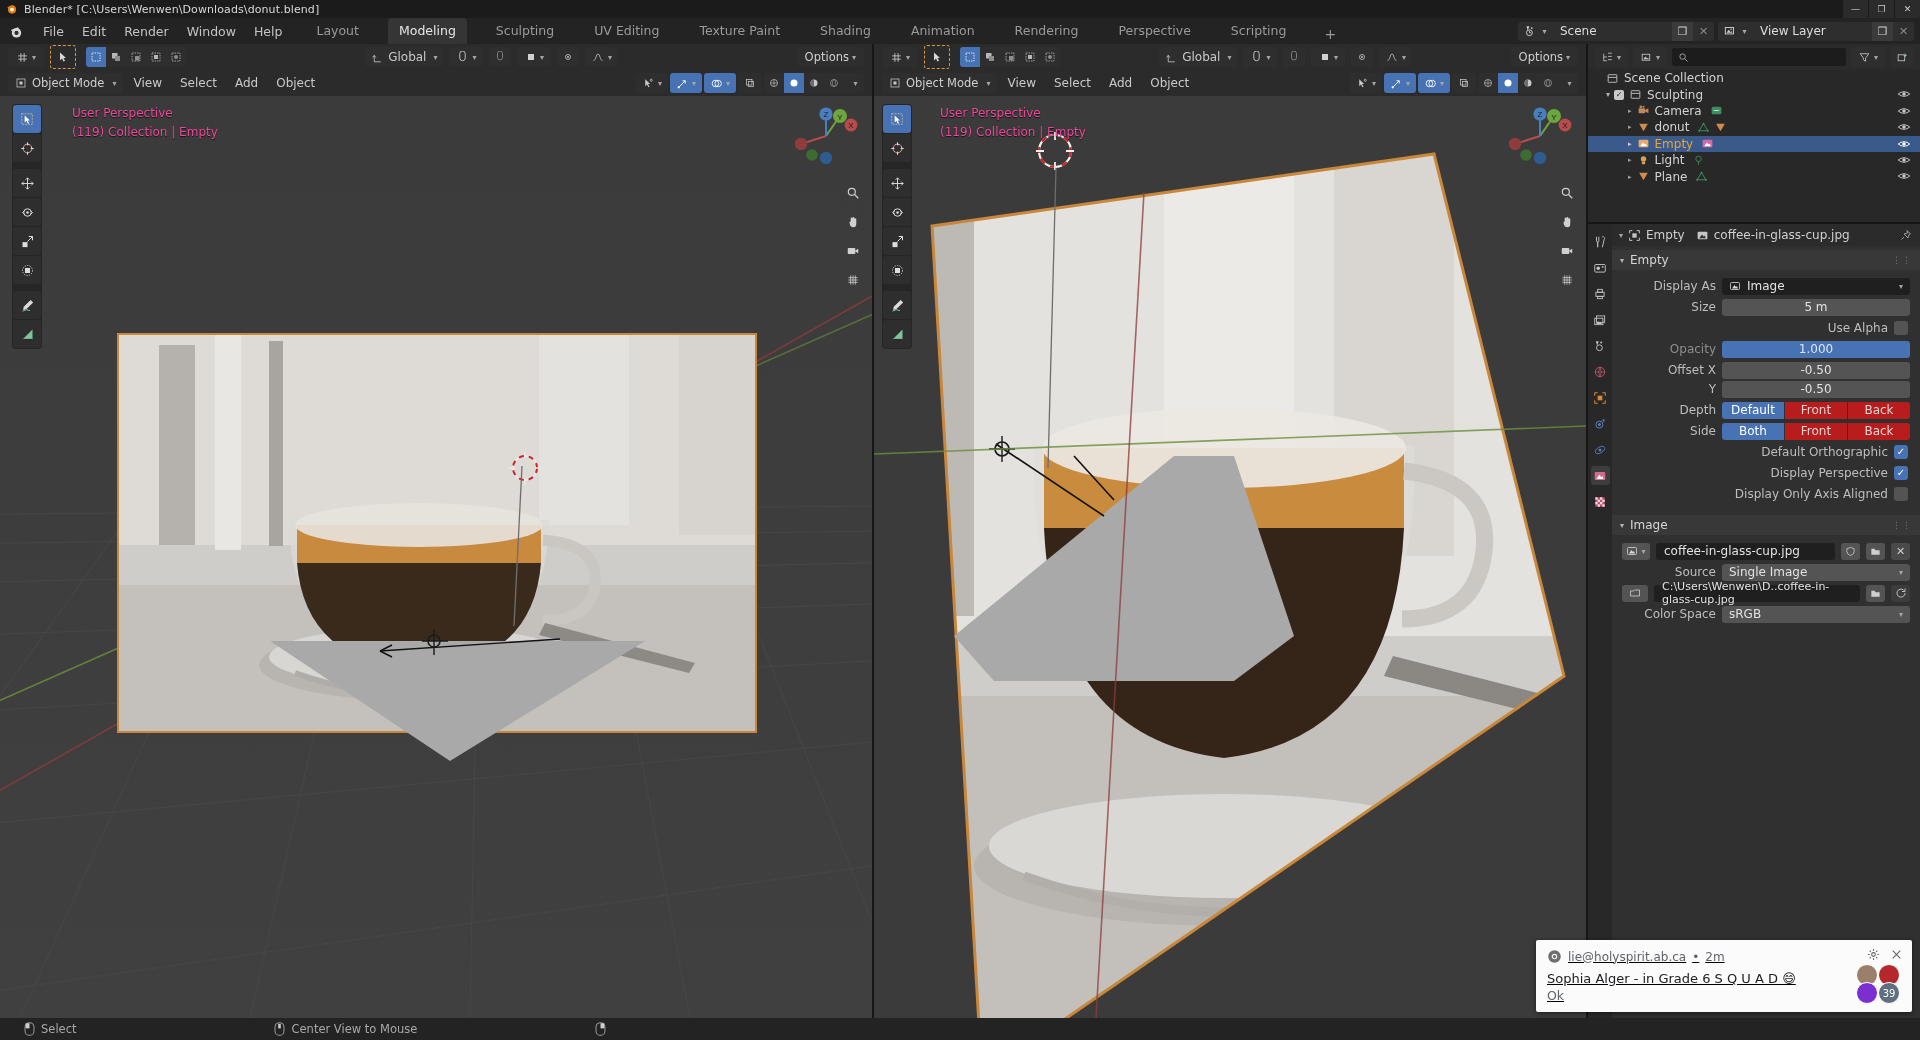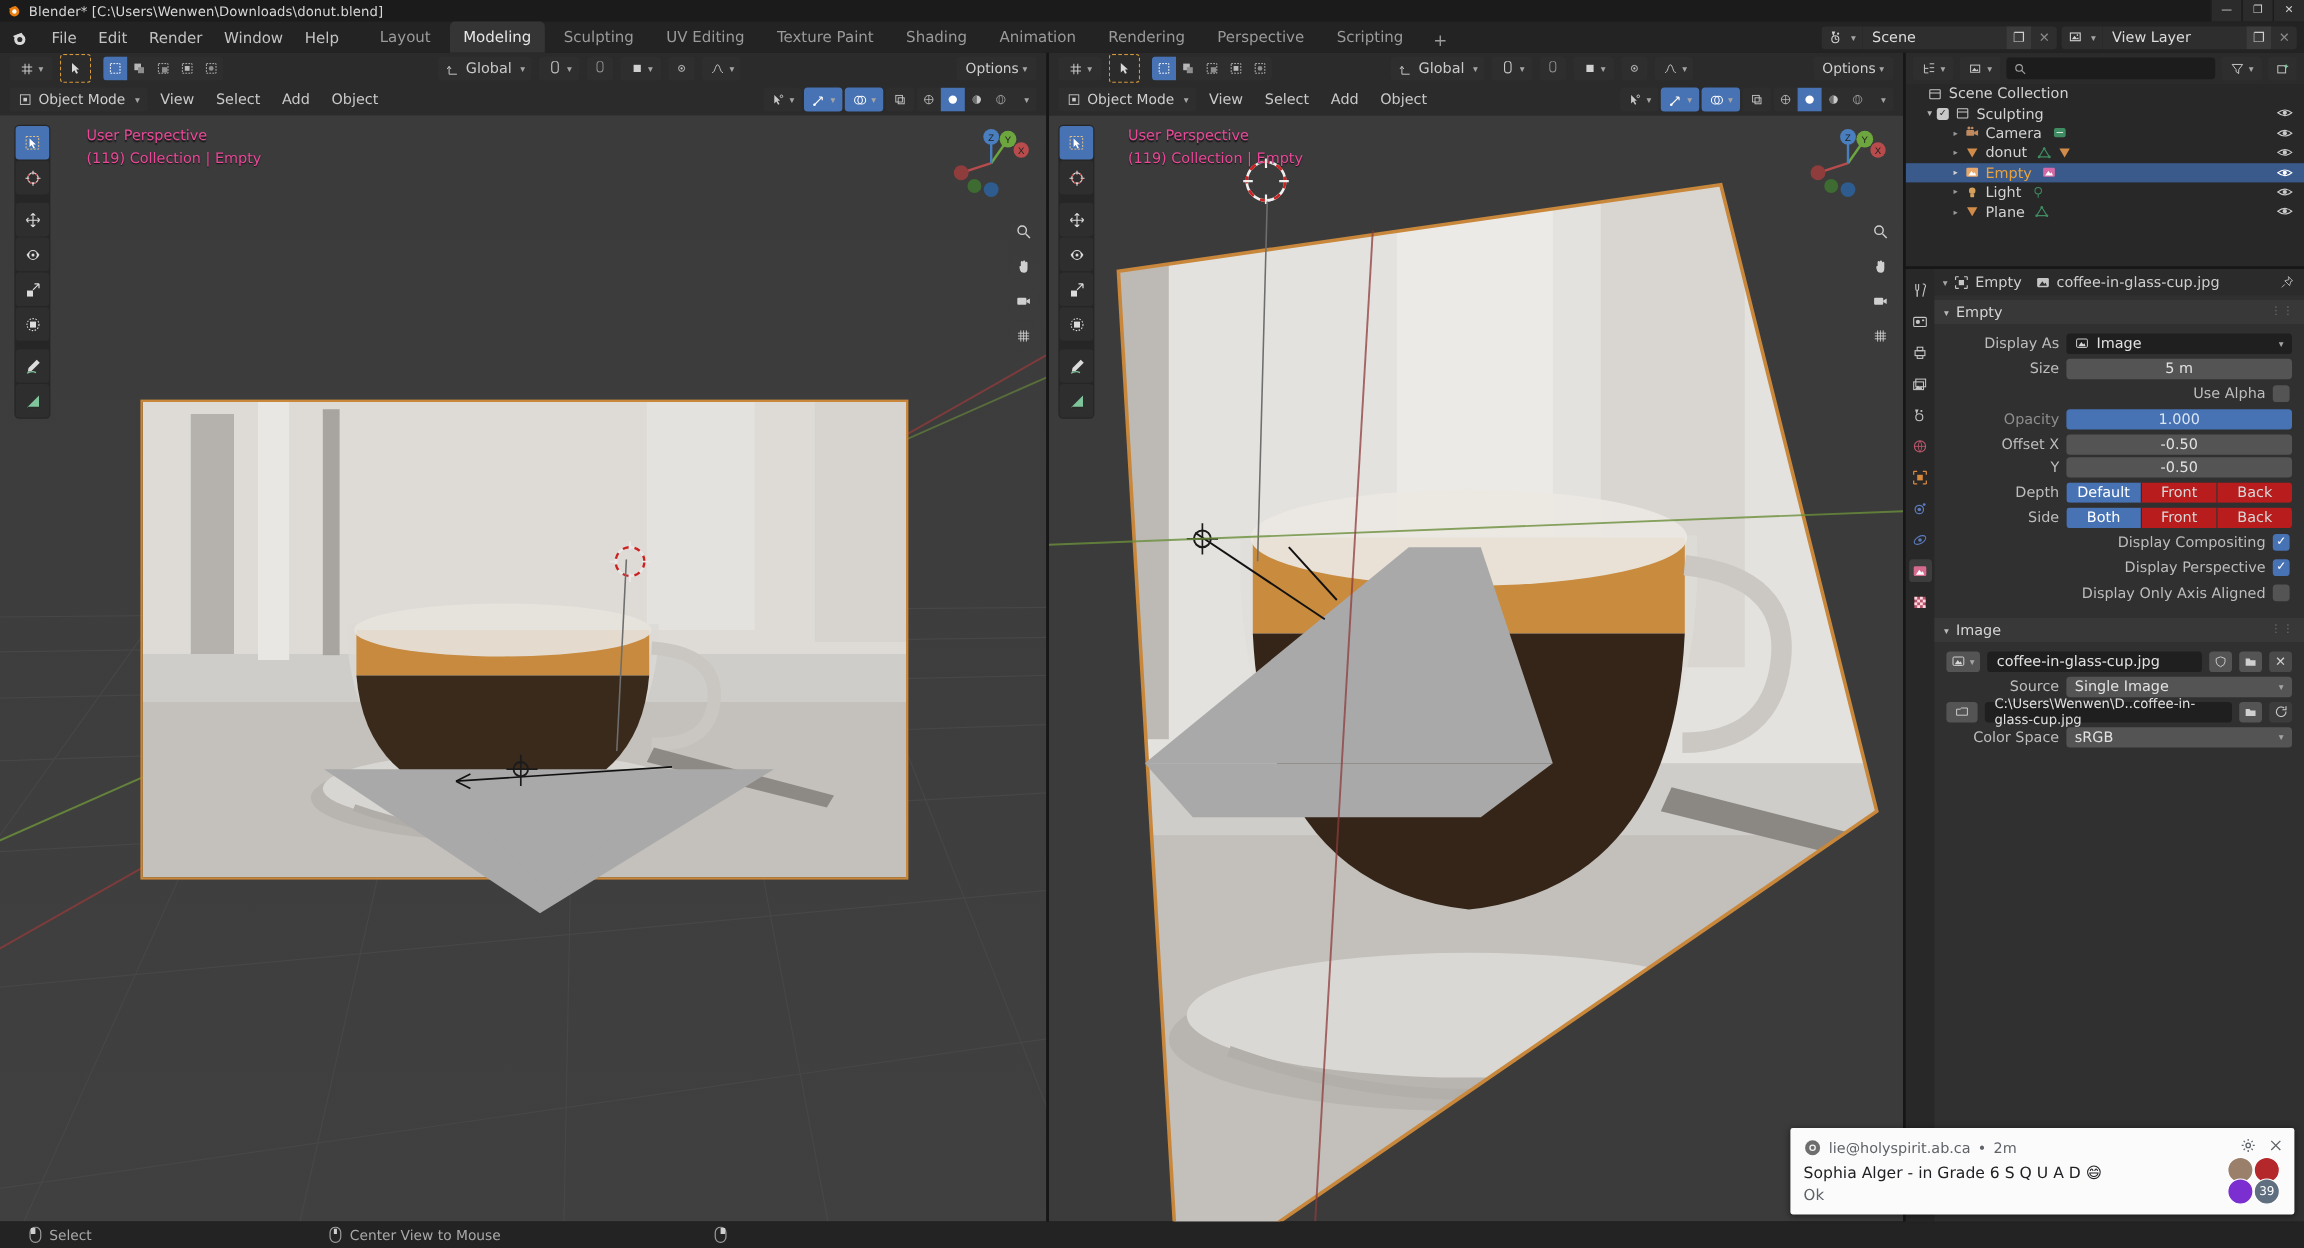--- a/index.html
+++ b/index.html
@@ -30,21 +30,21 @@
   
   .topbar {
     position:absolute; left:0; top:18px; width:1920px; height:26px;
     background:#232323; display:flex; align-items:center; padding-left:8px;
   }
   .blender-logo { width:17px; height:17px; margin-right:9px; }
   .menu-item {
     font-size:12.5px; color:#c3c3c3; padding:3px 9px; border-radius:3px;
     white-space:nowrap;
   }
-  .ws-tabs { display:flex; align-items:flex-end; margin-left:14px; gap:5px; }
+  .ws-tabs { display:flex; align-items:flex-end; margin-left:14px; gap:18px; }
   .ws-tab {
     font-size:12.5px; color:#9a9a9a; padding:5px 11px 6px 11px;
     border-radius:4px 4px 0 0; white-space:nowrap;
   }
   .ws-tab.active { background:#353535; color:#e6e6e6; }
   .ws-plus { font-size:14px; color:#9a9a9a; padding:2px 9px; }
 
   .topbar-right { position:absolute; right:6px; top:18px; height:26px;
     display:flex; align-items:center; gap:4px; }
   .id-block { display:flex; align-items:center; height:19px; }
@@ -165,23 +165,24 @@
   .statusbar {
     position:absolute; left:0; bottom:0; width:1920px; height:22px;
     background:#232323; display:flex; align-items:center;
     font-size:11.5px; color:#a8a8a8;
   }
   .sb-item { display:flex; align-items:center; gap:6px; }
   .sb-right { position:absolute; right:14px; display:flex; gap:0; }
 
   
   .toast {
-    position:absolute; right:8px; bottom:28px; width:420px; height:72px;
+    position:absolute; right:8px; bottom:28px; width:376px; height:72px;
     background:#fbfbfb; border-radius:2px; box-shadow:0 1px 5px rgba(0,0,0,.5);
     padding:9px 11px;
+    text-decoration:underline;
   }
   .toast-top { display:flex; align-items:center; gap:6px; font-size:12px; color:#5f6368; }
   .toast-body { margin-top:7px; font-size:13px; color:#202124; line-height:1.25; }
   .toast-sub { font-size:12.5px; color:#5f6368; margin-top:1px; }
   .toast-actions { position:absolute; right:9px; top:8px; display:flex; gap:10px; color:#5f6368; }
   .toast-avatars { position:absolute; right:10px; bottom:8px; width:46px; height:40px; }
   .av { position:absolute; width:22px; height:22px; border-radius:50%; border:1.5px solid #fff; }
 
   .sep-v { position:absolute; background:#161616; width:2px; }
   .sep-h { position:absolute; background:#161616; height:2px; }
@@ -1207,21 +1208,21 @@
       <div class="prow">
         <span class="plabel">Side</span>
         <div class="pseg">
           <div class="on">Both</div>
           <div>Front</div>
           <div>Back</div>
         </div>
       </div>
 
       <div class="prow">
-        <span class="plabel" style="width:auto;flex:1;">Display Compositing</span>
+        <span class="plabel" style="width:auto;flex:1;">Default Orthographic</span>
         <span class="pcheck on" style="margin-right:2px;"></span>
       </div>
       <div class="prow">
         <span class="plabel" style="width:auto;flex:1;">Display Perspective</span>
         <span class="pcheck on" style="margin-right:2px;"></span>
       </div>
       <div class="prow">
         <span class="plabel" style="width:auto;flex:1;">Display Only Axis Aligned</span>
         <span class="pcheck" style="margin-right:2px;"></span>
       </div>

